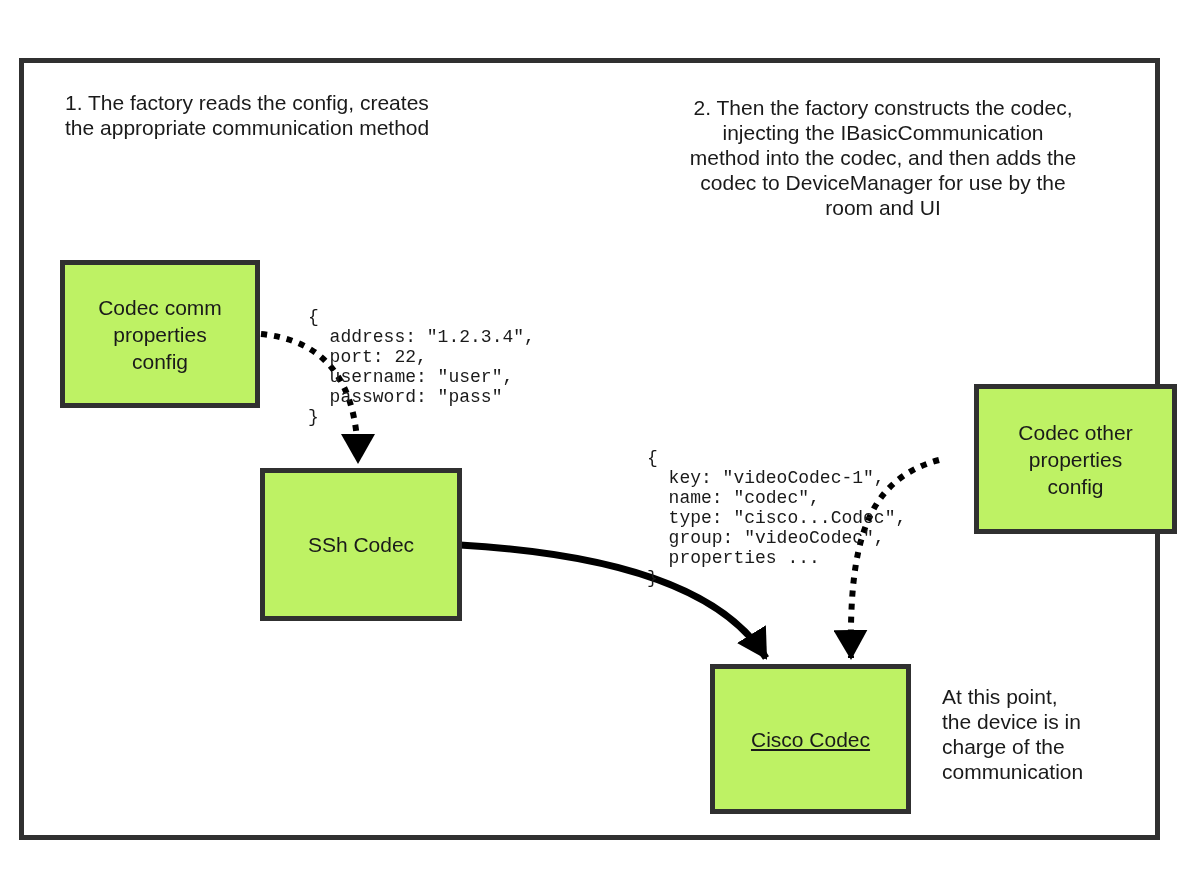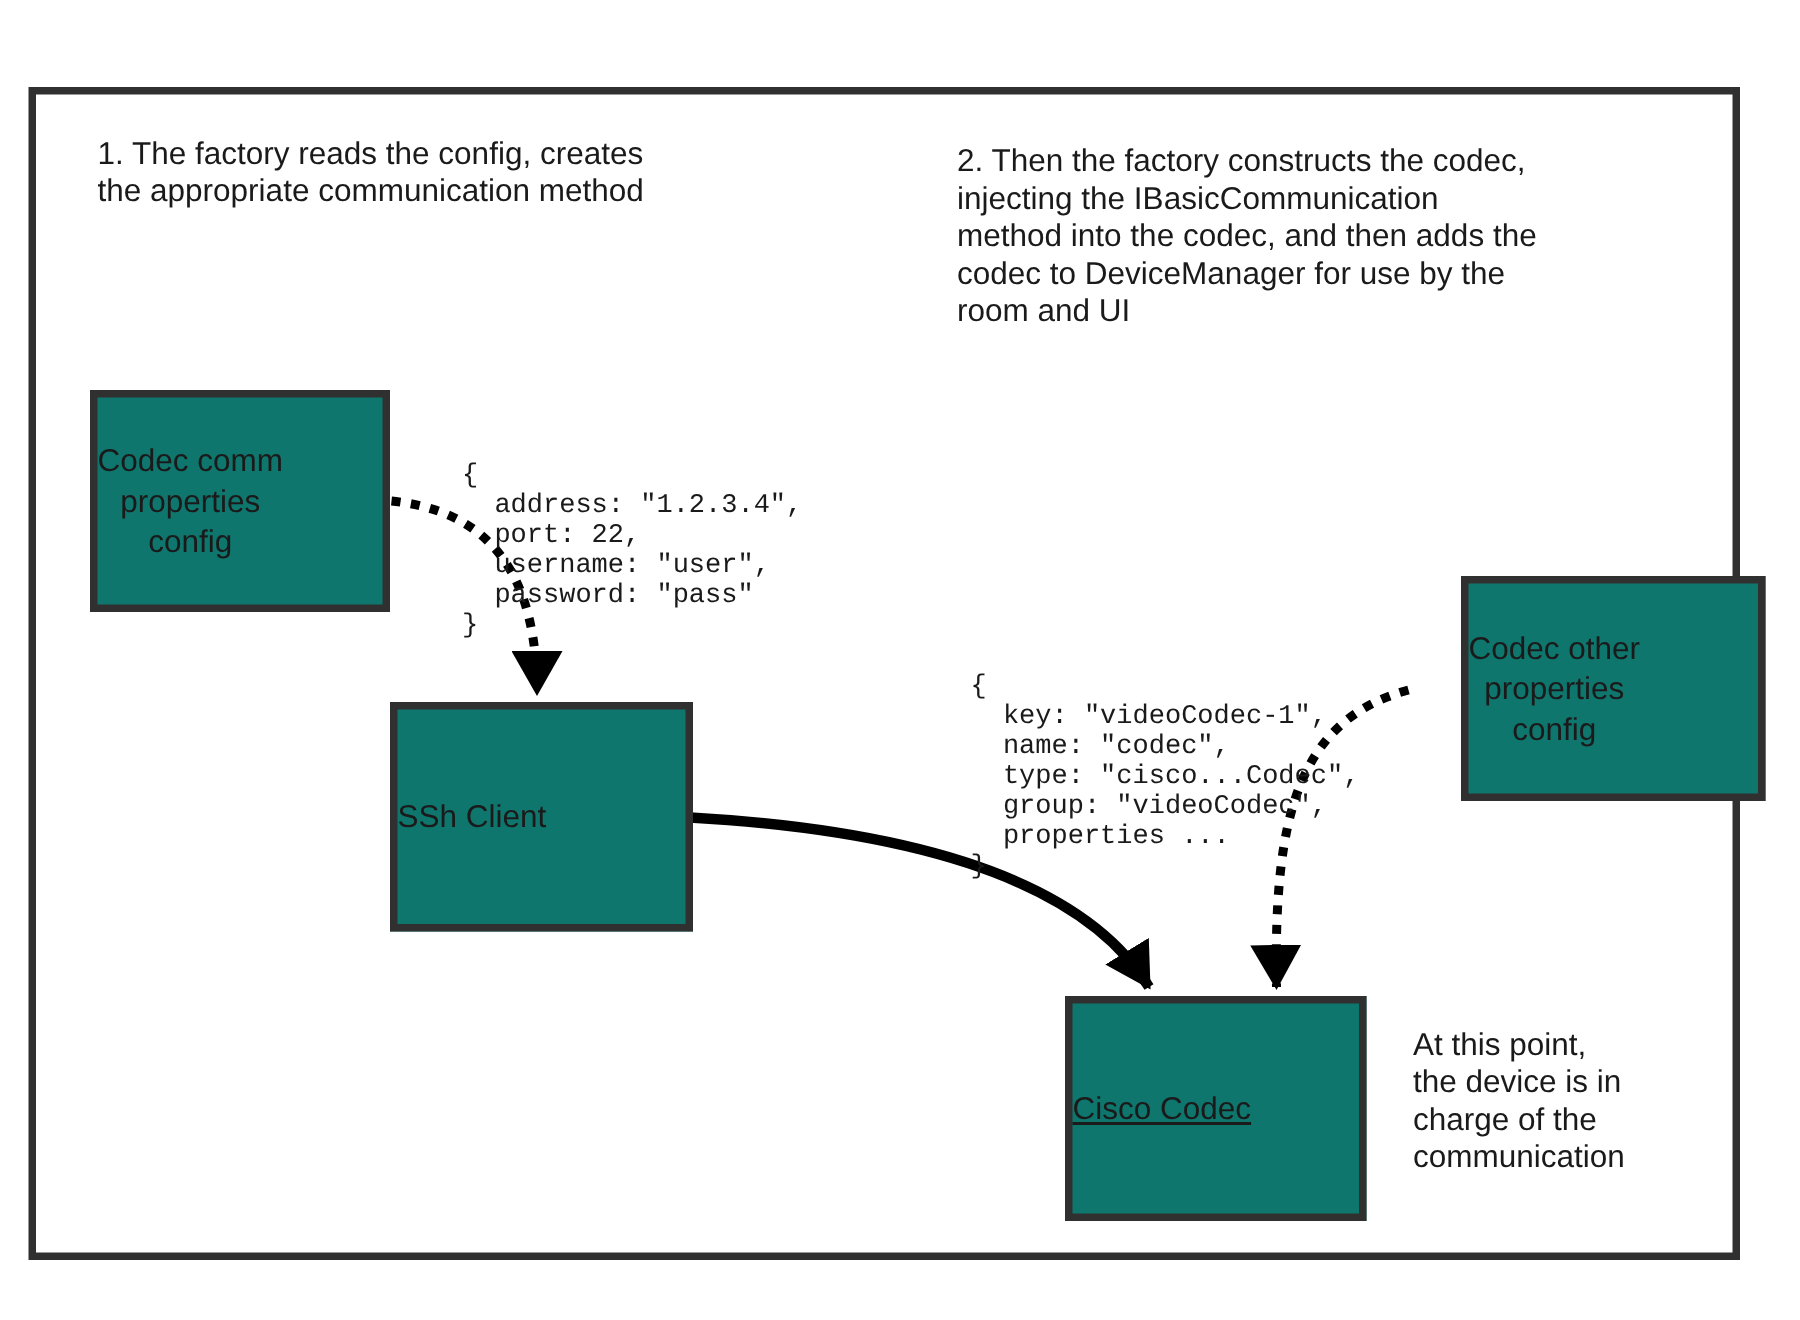--- a/index.html
+++ b/index.html
@@ -35,30 +35,30 @@
     pointer-events: none;
   }
   .note {
     position: absolute;
     font-size: 21px;
     line-height: 25px;
     white-space: pre-line;
     color: #1a1a1a;
   }
   .note-step1 { left: 65px;  top: 90px;  width: 480px; }
-  .note-step2 { left: 638px; top: 95px;  width: 490px; }
+  .note-step2 { left: 638px; top: 95px;  width: 490px; text-align: center; }
   .note-result{ left: 942px; top: 684px; width: 220px; }
   .dbox {
     position: absolute;
     border: 5px solid #303030;
     box-sizing: border-box;
-    background: #0f766e;
+    background: #bef264;
     display: flex;
     align-items: center;
-    justify-content: flex-start;
+    justify-content: center;
     text-align: center;
   }
   .dbox .label {
     font-size: 21px;
     line-height: 27px;
     white-space: pre-line;
     color: #1a1a1a;
   }
   .box-codec-comm  { left: 60px;  top: 260px; width: 200px; height: 148px; }
   .box-ssh-client  { left: 260px; top: 468px; width: 202px; height: 153px; }
@@ -108,21 +108,21 @@
 charge of the
 communication</div>
 
   <div class="dbox box-codec-comm">
     <span class="label">Codec comm
 properties
 config</span>
   </div>
 
   <div class="dbox box-ssh-client">
-    <span class="label">SSh Client</span>
+    <span class="label">SSh Codec</span>
   </div>
 
   <div class="dbox box-codec-other">
     <span class="label">Codec other
 properties
 config</span>
   </div>
 
   <div class="dbox box-cisco-codec">
     <span class="label">Cisco Codec</span>

